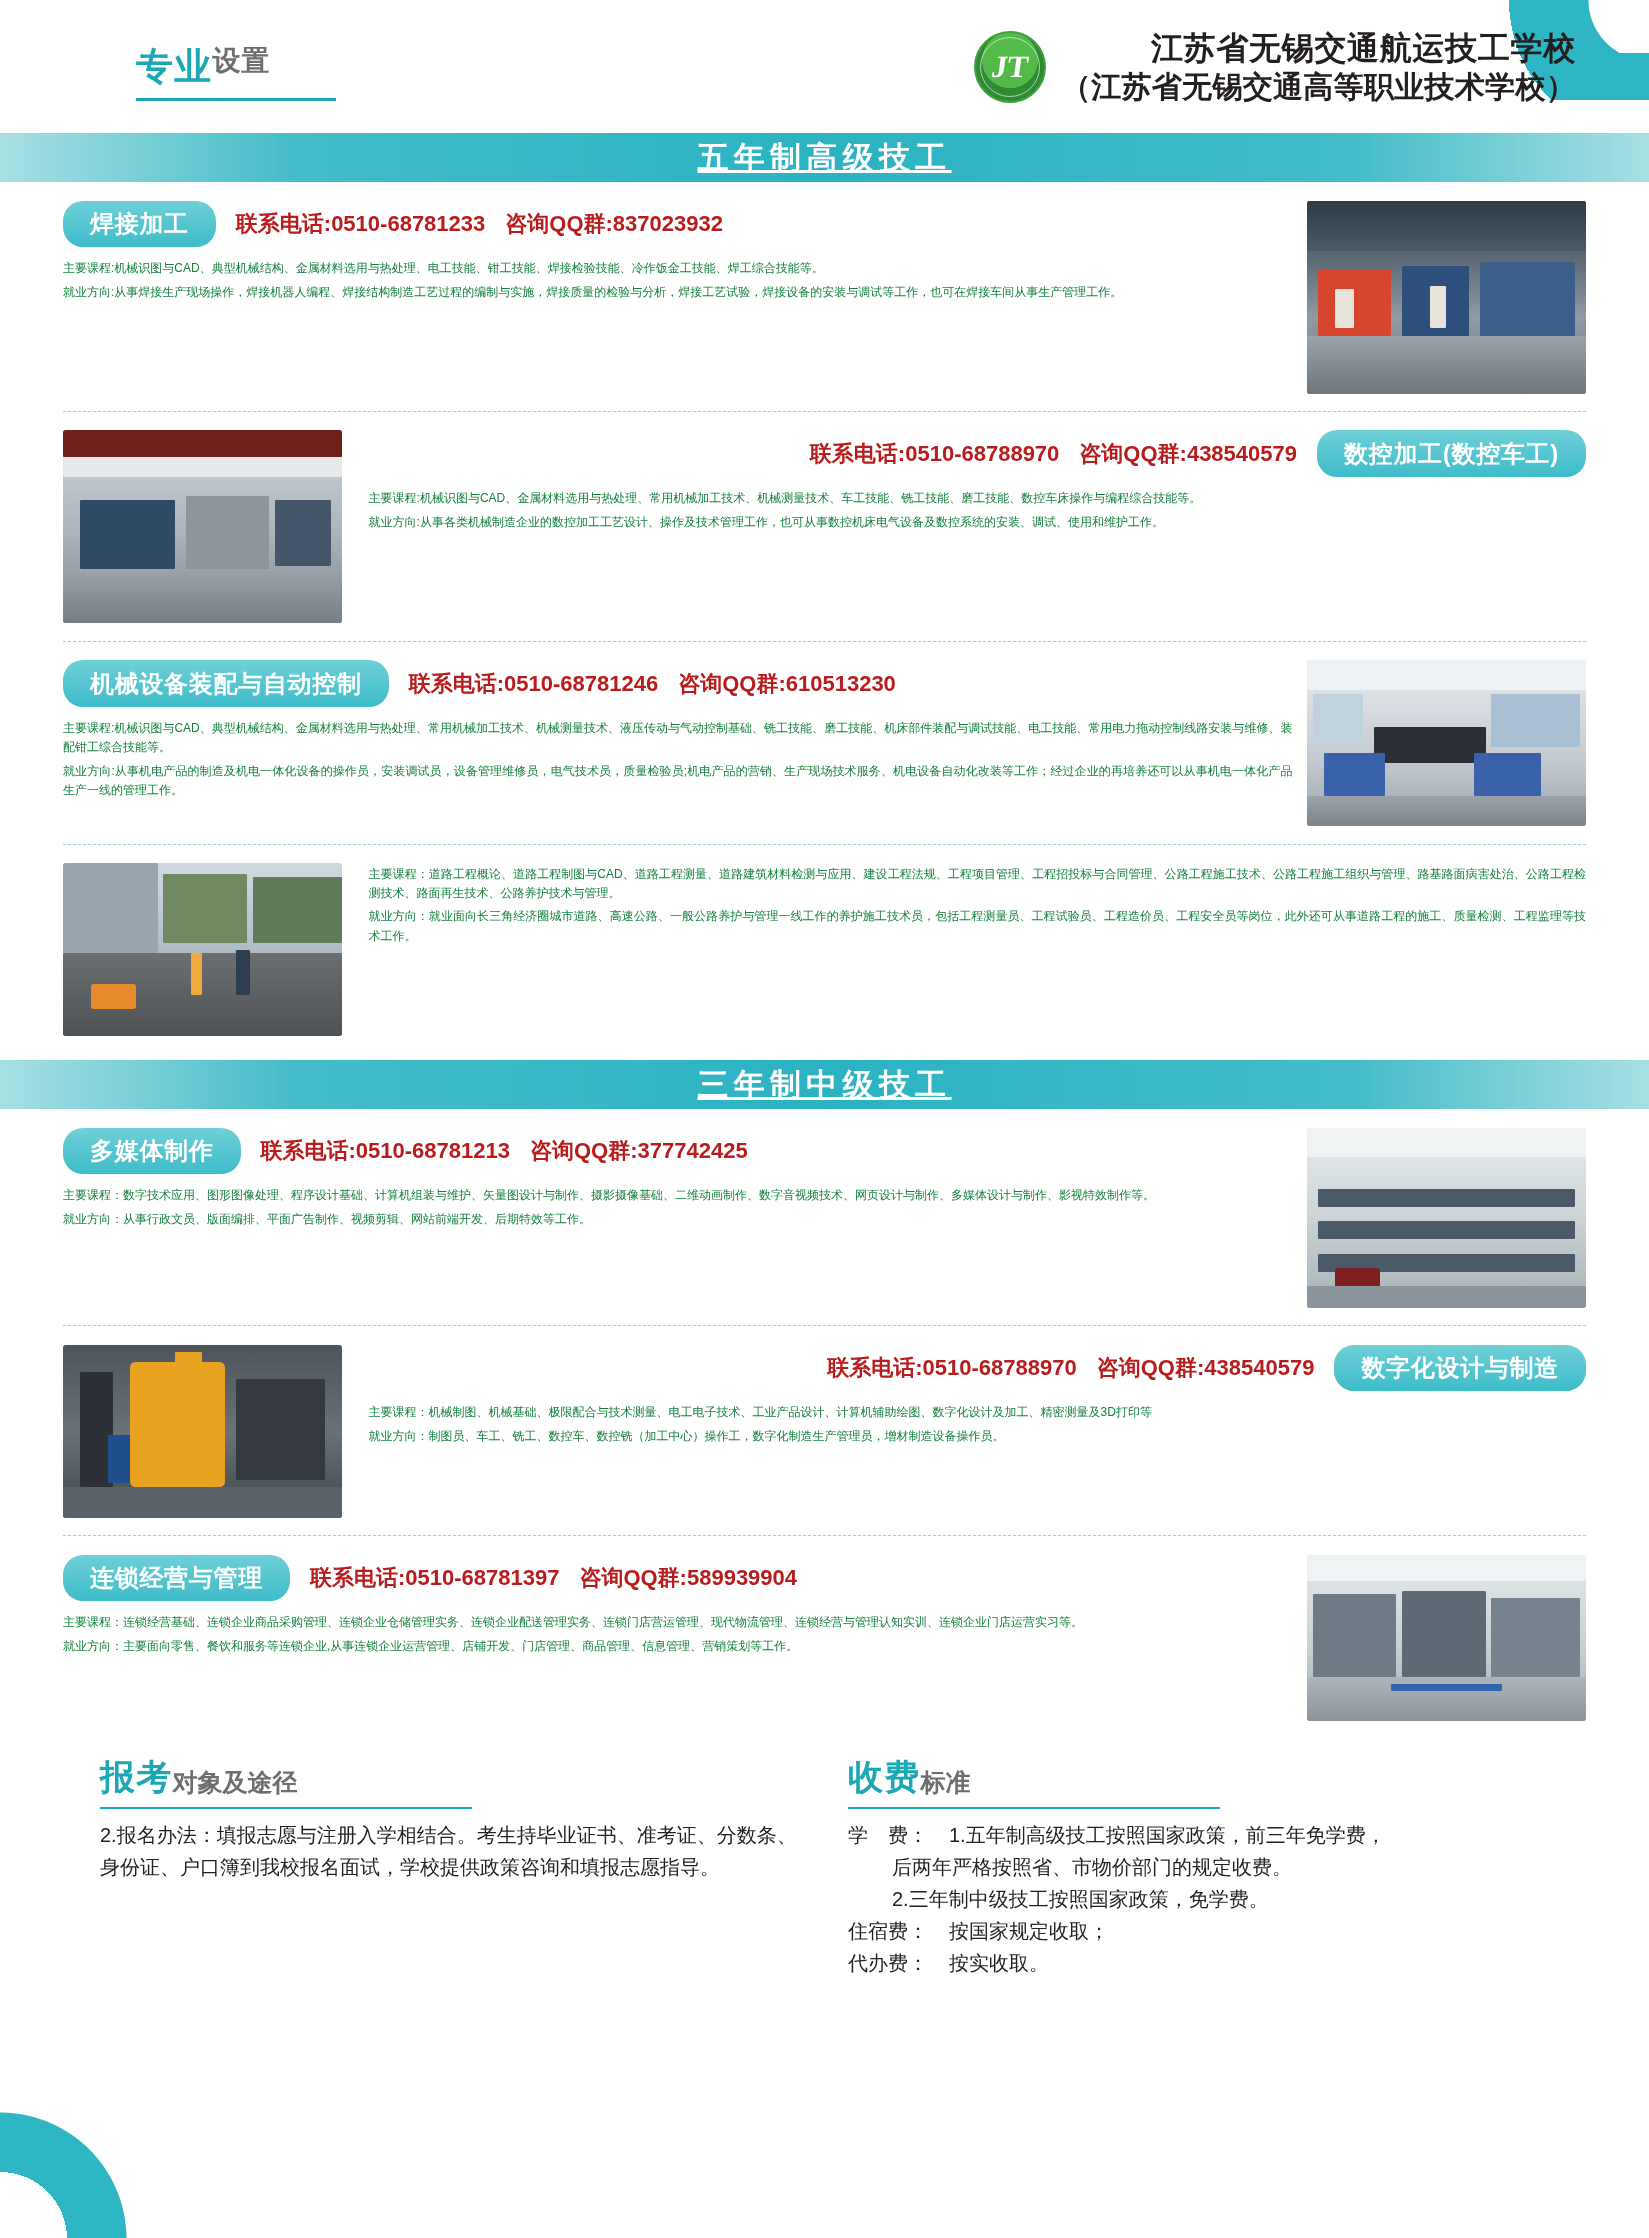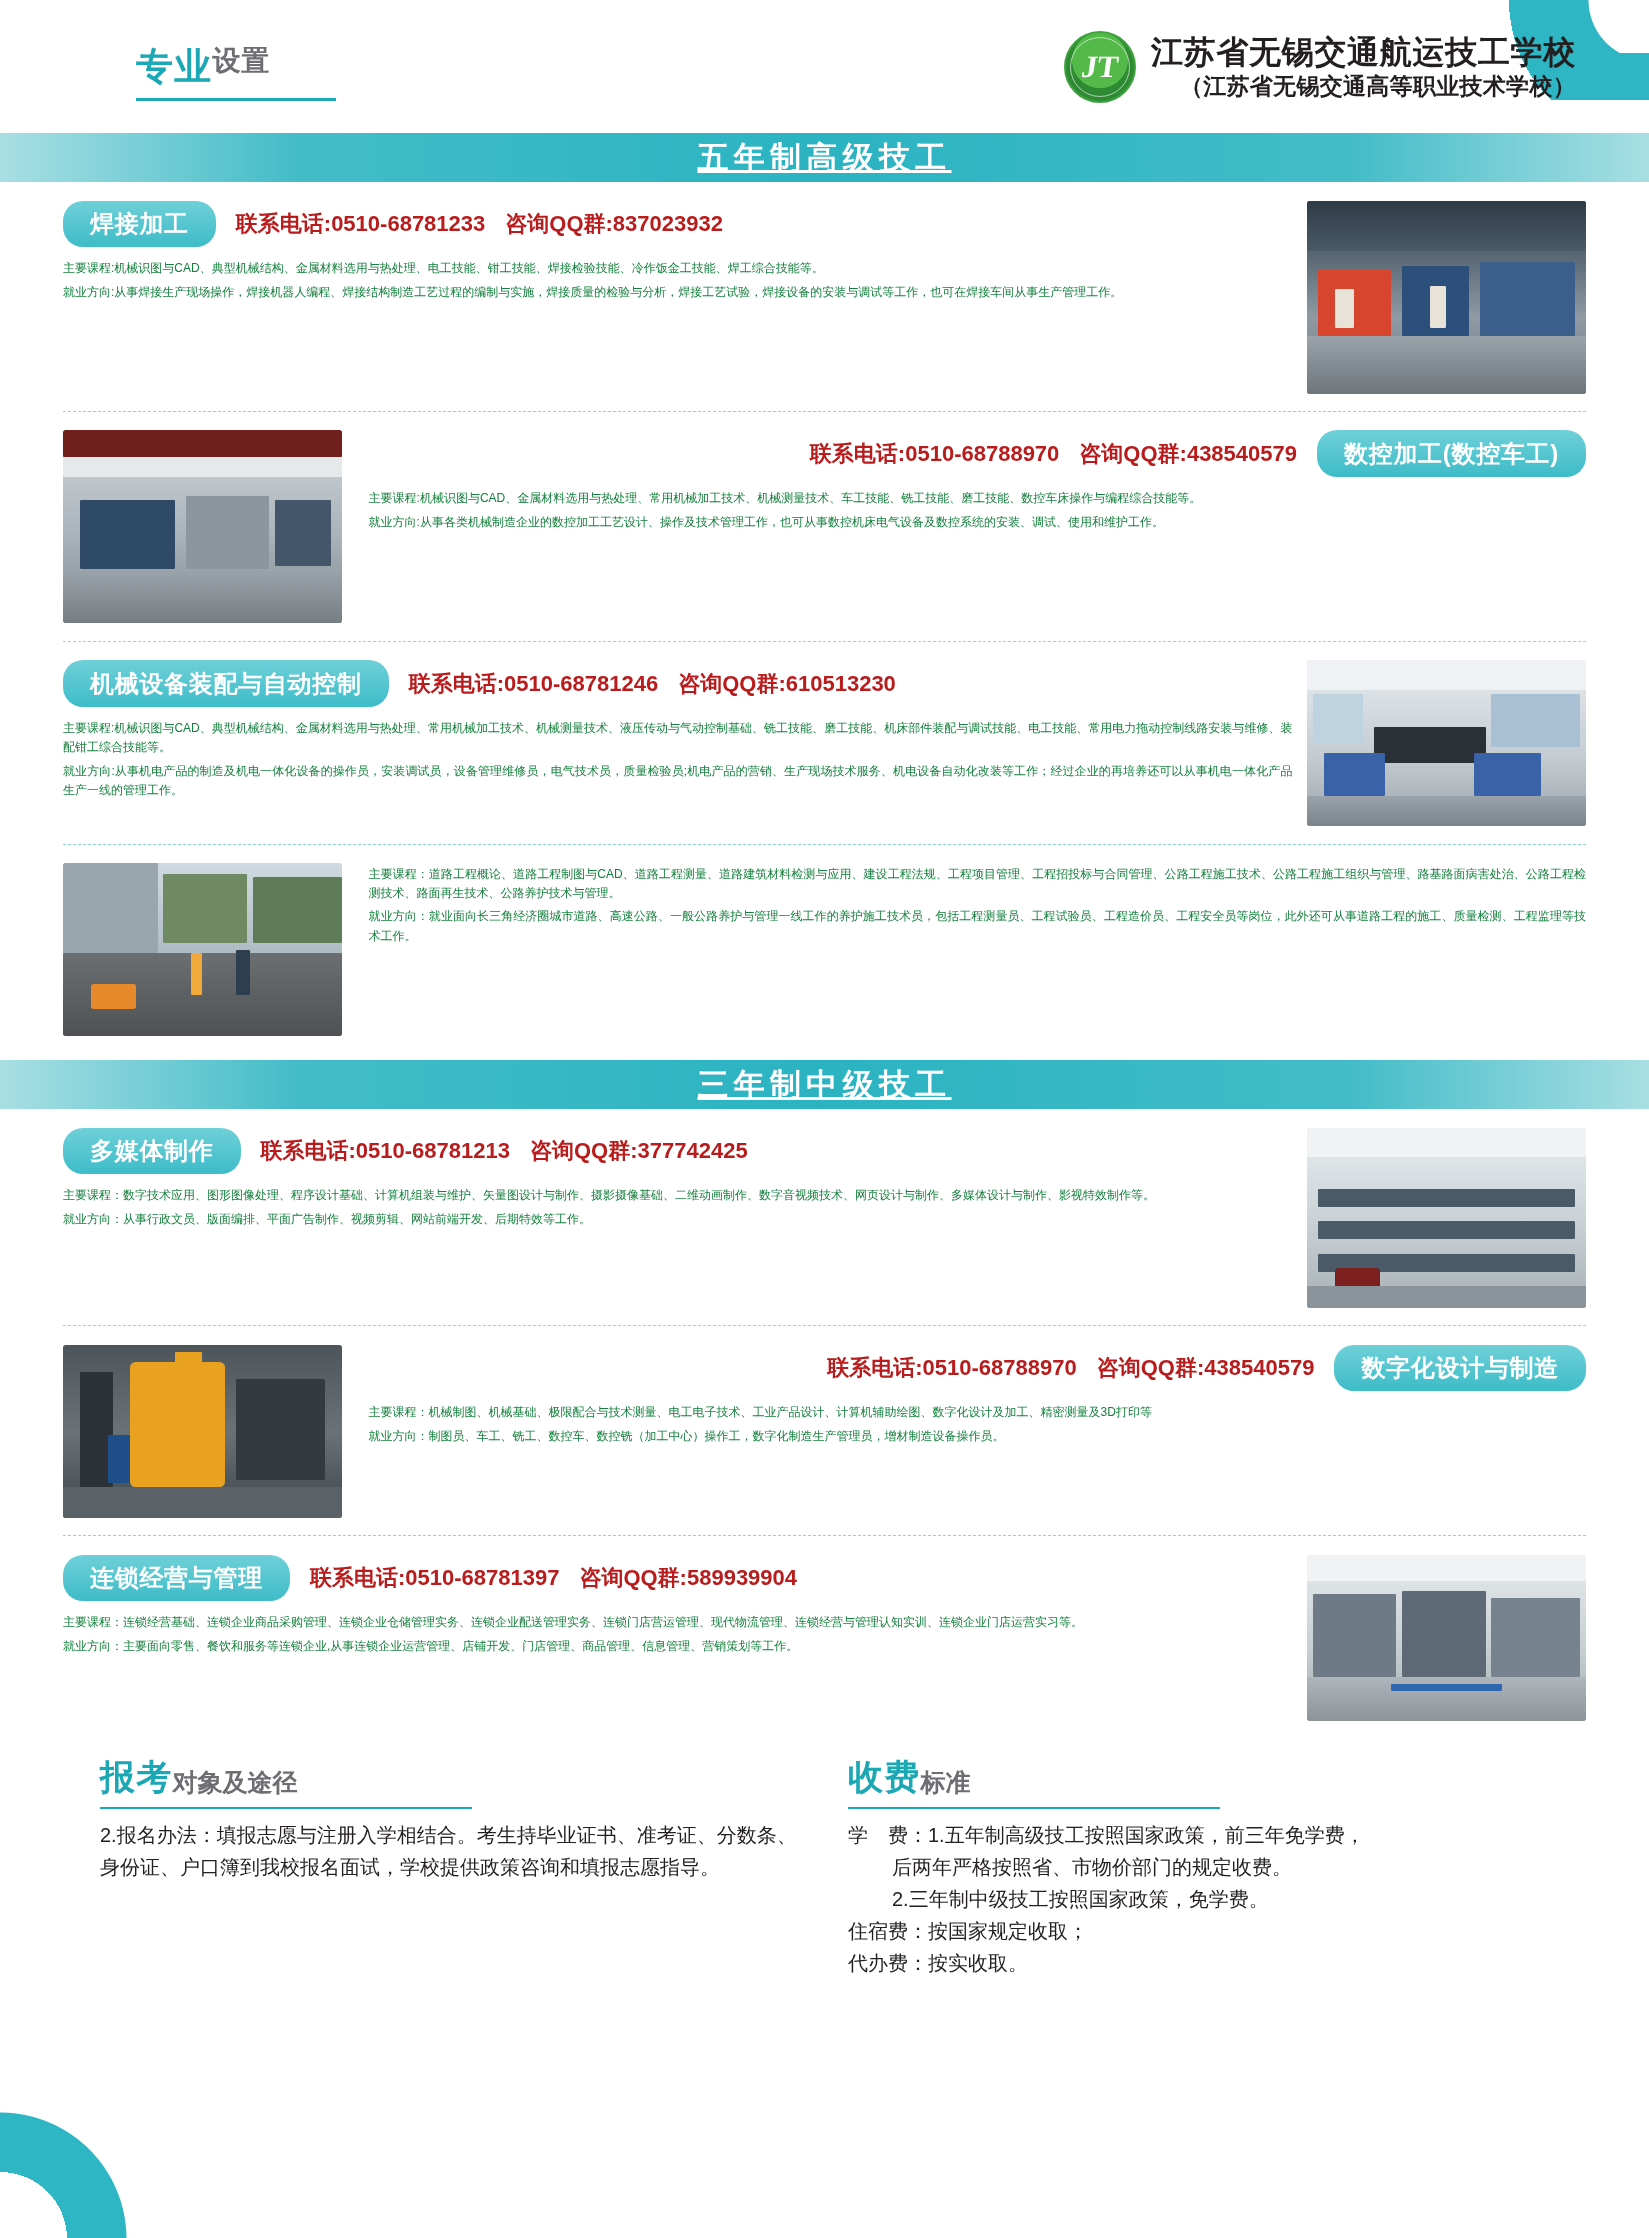--- a/index.html
+++ b/index.html
@@ -65,21 +65,21 @@
   .school-logo .mark {
     font-size:31px; font-weight:bold; font-family:"Liberation Serif", serif;
     transform: skewX(-8deg);
   }
   .school-logo .ring {
     position:absolute; top:4px; left:4px; right:4px; bottom:4px;
     border:1.3px solid rgba(255,255,255,.6); border-radius:50%;
   }
   .school-text { line-height:1.25;text-align:right; }
   .school-text .l1 { font-size:32px; font-weight:bold; color:#231f20; letter-spacing:0.7px;}
-  .school-text .l2 { font-size:23px; font-weight:bold; color:#231f20; letter-spacing:0.3px;margin-left:22px;}
+  .school-text .l2 { font-size:30px; font-weight:bold; color:#231f20; letter-spacing:0.3px;}
 
   
   .band {
     position:relative;
     height: 49px;
     margin: 0 0 0 0;
     display:flex; align-items:center; justify-content:center;
     background: linear-gradient(90deg,#a8dfe3 0%, #43bcc8 18%, #2bb3c2 50%, #43bcc8 82%, #a8dfe3 100%);
   }
   .band .txt {
@@ -134,21 +134,21 @@
   
   .bottom {
     display:flex; gap: 47px; padding: 27px 100px 0 100px;
   }
   .bcol { flex:1; }
   .btitle { display:flex; align-items:flex-end; position:relative; margin-bottom: 17.3px;}
   .btitle .big { font-size:35px; font-weight:bold; color:#1ba7b3; letter-spacing:1.3px;}
   .btitle .small { font-size:25px; font-weight:bold; color:#6d6e71; padding-bottom:2.7px;}
   .btitle .ul { position:absolute; left:0; bottom:-8px; height:2.7px; width:372px; background:#1ba7b3;}
   .bline { font-size:20px; line-height:1.6; color:#231f20; }
-  .fee-row { display:flex; font-size:20px; line-height:1.6; }
+  .fee-row { display:flex; font-size:20px; line-height:1.6;gap:21px; }
   .fee-label { white-space:nowrap; }
   .fee-val { flex:1; }
 
   .sub-indent { padding-left: 44px; }
 </style>
 </head>
 <body>
 
 <div class="corner-tr"></div>
 <div class="corner-tr2"></div>

